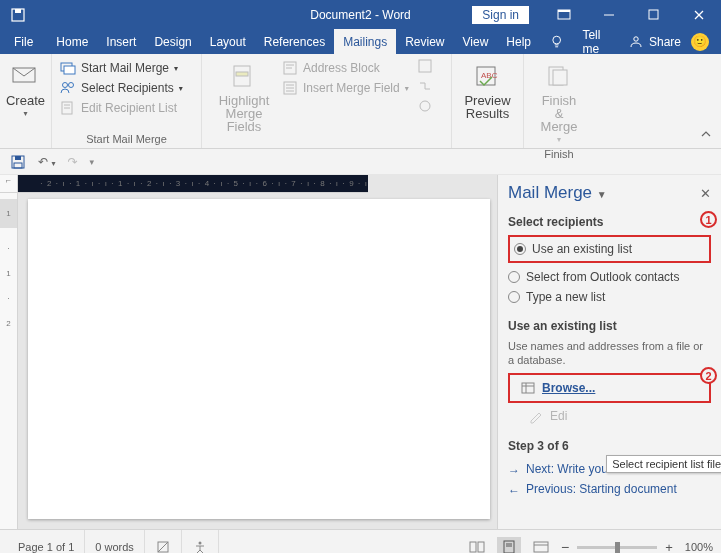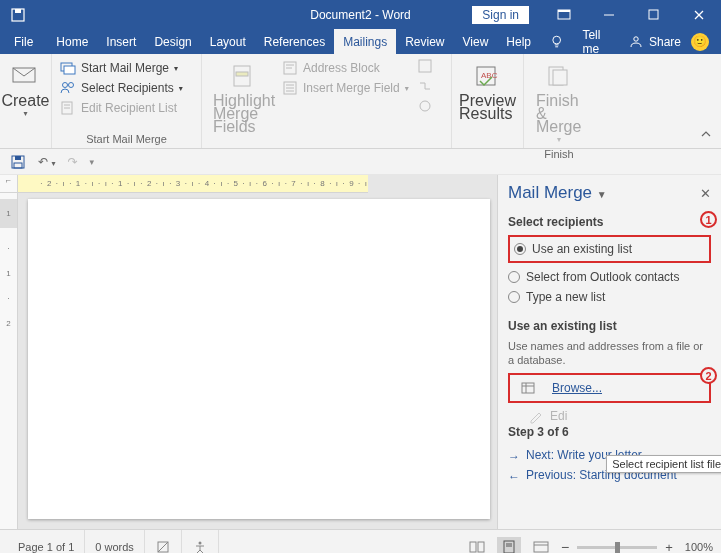--- a/index.html
+++ b/index.html
@@ -21,54 +21,54 @@
 .tabs .right-area { margin-left: auto; display: flex; align-items: center; gap: 10px; padding-right: 12px; }
 .smiley { width: 18px; height: 18px; border-radius: 50%; background: #ffcf33; display: flex; align-items: center; justify-content: center; font-size: 11px; }
 
 
 .ribbon { height: 95px; background: #f3f3f3; border-bottom: 1px solid #d4d4d4; display: flex; position: relative; }
 .ribbon-group { border-right: 1px solid #e1e1e1; display: flex; flex-direction: column; justify-content: space-between; padding: 4px 6px 0 6px; }
 .ribbon-group-label { text-align: center; color: #666; font-size: 11px; padding: 2px 0 3px 0; }
 .ribbon-item { display: flex; align-items: center; gap: 5px; font-size: 12px; color: #444; padding: 2px 2px; cursor: pointer; white-space: nowrap; }
 .ribbon-item.disabled { color: #a7a7a7; }
 .ribbon-big { display: flex; flex-direction: column; align-items: center; justify-content: center; gap: 2px; padding: 2px 6px; cursor: pointer; }
-.ribbon-big .lbl { font-size: 16px; color: #444; line-height: 13px; }
+.ribbon-big .lbl { font-size: 13px; color: #444; text-align: center; line-height: 13px; }
 .ribbon-big.disabled .lbl { color: #a7a7a7; }
 .ribbon-icon-box { width: 32px; height: 32px; display: flex; align-items: center; justify-content: center; }
 .collapse-caret { position: absolute; right: 8px; bottom: 6px; color: #666; cursor: pointer; }
 
 
 .qat { height: 26px; background: #f3f3f3; border-bottom: 1px solid #e6e6e6; display: flex; align-items: center; gap: 12px; padding-left: 10px; }
 .qat .sep { color: #ccc; }
 
 
 .doc-wrap { display: flex; height: 354px; background: #e6e6e6; }
 .doc-col { flex: 1; display: flex; flex-direction: column; background: #e6e6e6; position: relative; }
-.hruler { height: 18px; background: #fef9c3; border-bottom: 1px solid #d4d4d4; font-size: 8px; color: #777; display: flex; align-items: center; padding-left: 22px; letter-spacing: 1px; white-space: nowrap; overflow: hidden; }
+.hruler { height: 18px; background: #0f172a; border-bottom: 1px solid #d4d4d4; font-size: 8px; color: #777; display: flex; align-items: center; padding-left: 22px; letter-spacing: 1px; white-space: nowrap; overflow: hidden; }
 .canvas-area { flex: 1; display: flex; background: #e6e6e6; overflow: hidden; }
 .vruler { width: 18px; background: #f8f8f8; border-right: 1px solid #d4d4d4; font-size: 8px; color: #777; display: flex; flex-direction: column; align-items: center; gap: 16px; padding-top: 6px; }
 .vruler .dark { background: #ddd; width: 100%; text-align: center; padding: 10px 0; }
 .page { background: #fff; margin: 6px 0 0 10px; width: 462px; height: 320px; box-shadow: 0 1px 3px rgba(0,0,0,0.3); }
 
 
 .taskpane { width: 224px; background: #f3f3f3; border-left: 1px solid #d4d4d4; padding: 8px 10px; position: relative; font-size: 12px; overflow: visible; }
 .tp-header { display: flex; align-items: center; justify-content: space-between; margin-bottom: 12px; }
 .tp-title { color: #2b579a; font-size: 17px; font-weight: normal; }
 .tp-close { color: #666; cursor: pointer; font-size: 13px; }
 .tp-section-h { font-weight: 600; color: #444; margin-bottom: 6px; }
 .radio-row { display: flex; align-items: center; gap: 6px; padding: 3px 0; cursor: pointer; color: #444; }
 .radio { width: 12px; height: 12px; border: 1px solid #888; border-radius: 50%; display: inline-flex; align-items: center; justify-content: center; }
 .radio.checked::after { content: ""; width: 6px; height: 6px; background: #444; border-radius: 50%; }
 .redbox { border: 2px solid #d82c2c; padding: 2px 4px; }
 .callout { position: absolute; width: 17px; height: 17px; border: 2px solid #d82c2c; border-radius: 50%; color: #d82c2c; font-size: 11px; font-weight: bold; display: flex; align-items: center; justify-content: center; background: #f3f3f3; }
 .tp-desc { color: #666; font-size: 11px; line-height: 14px; margin: 4px 0 6px 0; }
-.browse-row { display: flex; align-items: center; gap: 16px; padding: 3px 6px; }
+.browse-row { display: flex; align-items: center; gap: 6px; padding: 3px 6px; font-weight: bold; }
 .browse-link { color: #2b579a; text-decoration: underline; cursor: pointer; }
 .edit-disabled { color: #b5b5b5; padding-left: 20px; margin-top: 6px; display: flex; gap: 6px; }
-.step-row { color: #444; font-weight: 600; margin-bottom: 6px; }
+.step-row { color: #444; font-weight: 600; margin-top: 14px; margin-bottom: 6px; }
 .navlink { color: #2b579a; cursor: pointer; display: flex; align-items: center; gap: 6px; padding: 3px 0; font-size: 12px; }
 .tooltip { position: absolute; background: #fff; border: 1px solid #aaa; padding: 2px 5px; font-size: 11px; color: #333; right: -6px; top: 280px; white-space: nowrap; box-shadow: 1px 1px 2px rgba(0,0,0,0.2); }
 
 
 .statusbar { height: 35px; background: #f3f3f3; border-top: 1px solid #d4d4d4; display: flex; align-items: center; font-size: 11px; color: #555; padding: 0 8px; }
 .statusbar .sec { padding: 0 10px; border-right: 1px solid #ddd; height: 100%; display: flex; align-items: center; gap: 5px; }
 .statusbar .right { margin-left: auto; display: flex; align-items: center; gap: 8px; }
 .view-btn { width: 24px; height: 20px; display: flex; align-items: center; justify-content: center; cursor: pointer; }
 .view-btn.active { background: #d4d4d4; }
 .zoom-slider { width: 80px; height: 3px; background: #c7c7c7; position: relative; }

